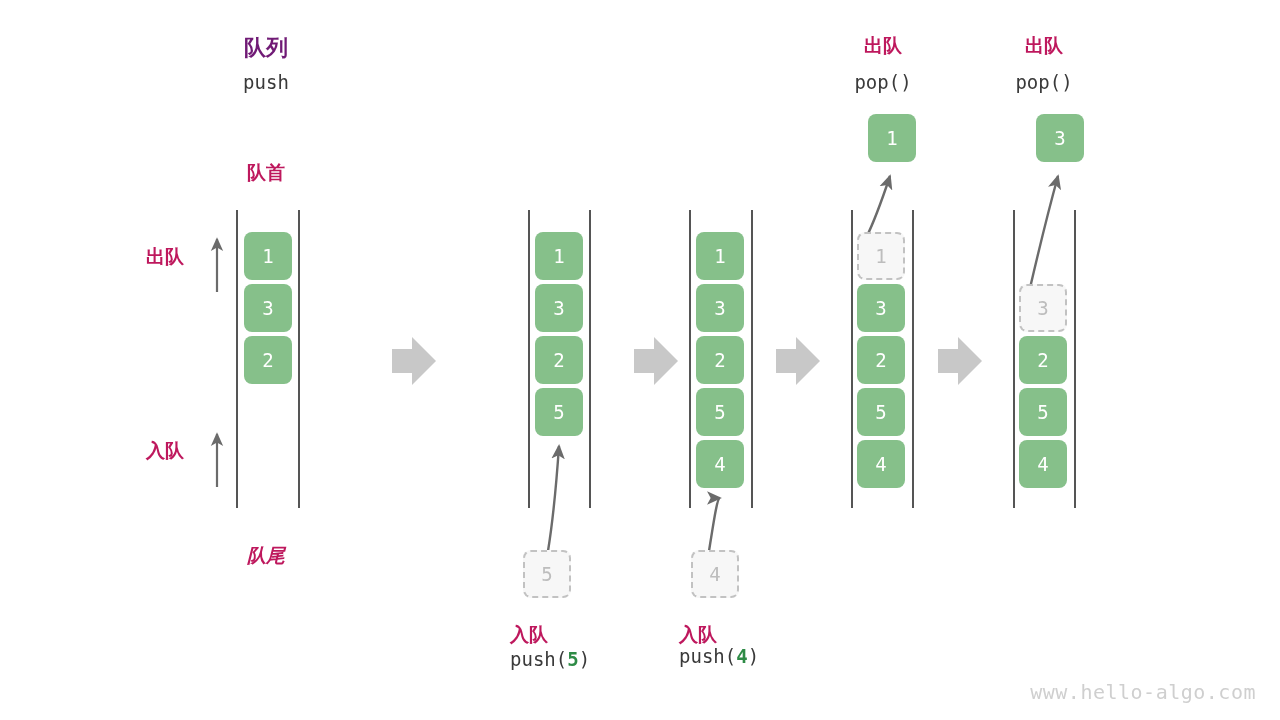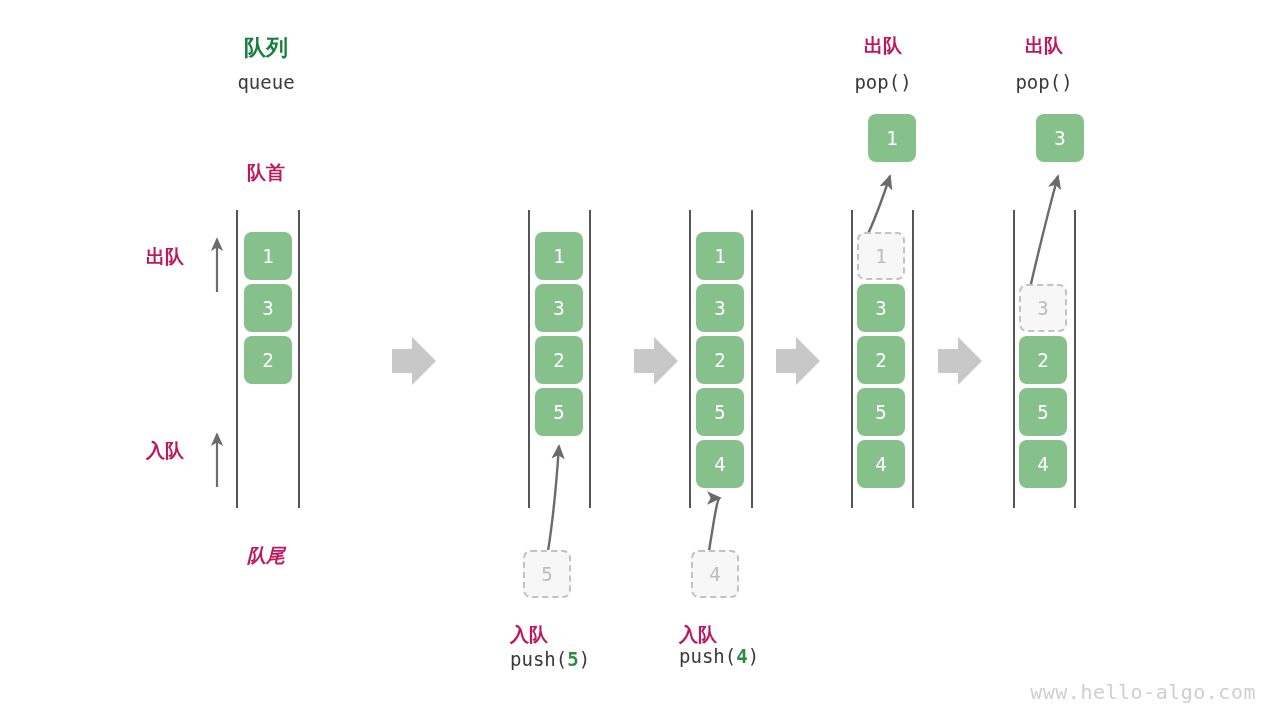--- a/index.html
+++ b/index.html
@@ -66,21 +66,21 @@
   }
   .lbl.mono {
     font-family: "DejaVu Sans Mono", "Liberation Mono", monospace;
     font-size: 19px;
     color: #3a3a3a;
   }
   .lbl.title-cn {
     font-family: "DejaVu Sans", "Liberation Sans", sans-serif;
     font-weight: bold;
     font-size: 22px;
-    color: #15803d;
+    color: #701a75;
   }
   .lbl.center { text-align: center; }
   .green { color: #2e8b46; font-weight: bold; }
 
   .watermark {
     position: absolute;
     right: 24px; bottom: 16px;
     font-family: "DejaVu Sans Mono", "Liberation Mono", monospace;
     font-size: 20px;
     color: #cfcfcf;
@@ -130,21 +130,21 @@
     </g>
     <g>
       <path d="M776,349 L796,349 L796,337 L820,361 L796,385 L796,373 L776,373 Z" fill="#c8c8c8"></path>
     </g>
     <g>
       <path d="M938,349 L958,349 L958,337 L982,361 L958,385 L958,373 L938,373 Z" fill="#c8c8c8"></path>
     </g>
   </svg>
 
   <div class="lbl title-cn center" style="left:206px; top:33px; width:120px;">队列</div>
-  <div class="lbl mono center" style="left:206px; top:71px; width:120px;">queue</div>
+  <div class="lbl mono center" style="left:206px; top:71px; width:120px;">push</div>
 
   <div class="lbl cn center" style="left:206px; top:160px; width:120px;text-align:center;">队首</div>
   <div class="lbl cn center" style="left:206px; top:543px; width:120px;font-style:italic;">队尾</div>
 
   <div class="lbl cn" style="left:146px; top:244px;">出队</div>
   <div class="lbl cn" style="left:146px; top:438px;">入队</div>
 
   <div class="col">
     <div class="rail" style="left:236px; top:210px; height:298px;"></div>
     <div class="rail" style="left:298px; top:210px; height:298px;"></div>

